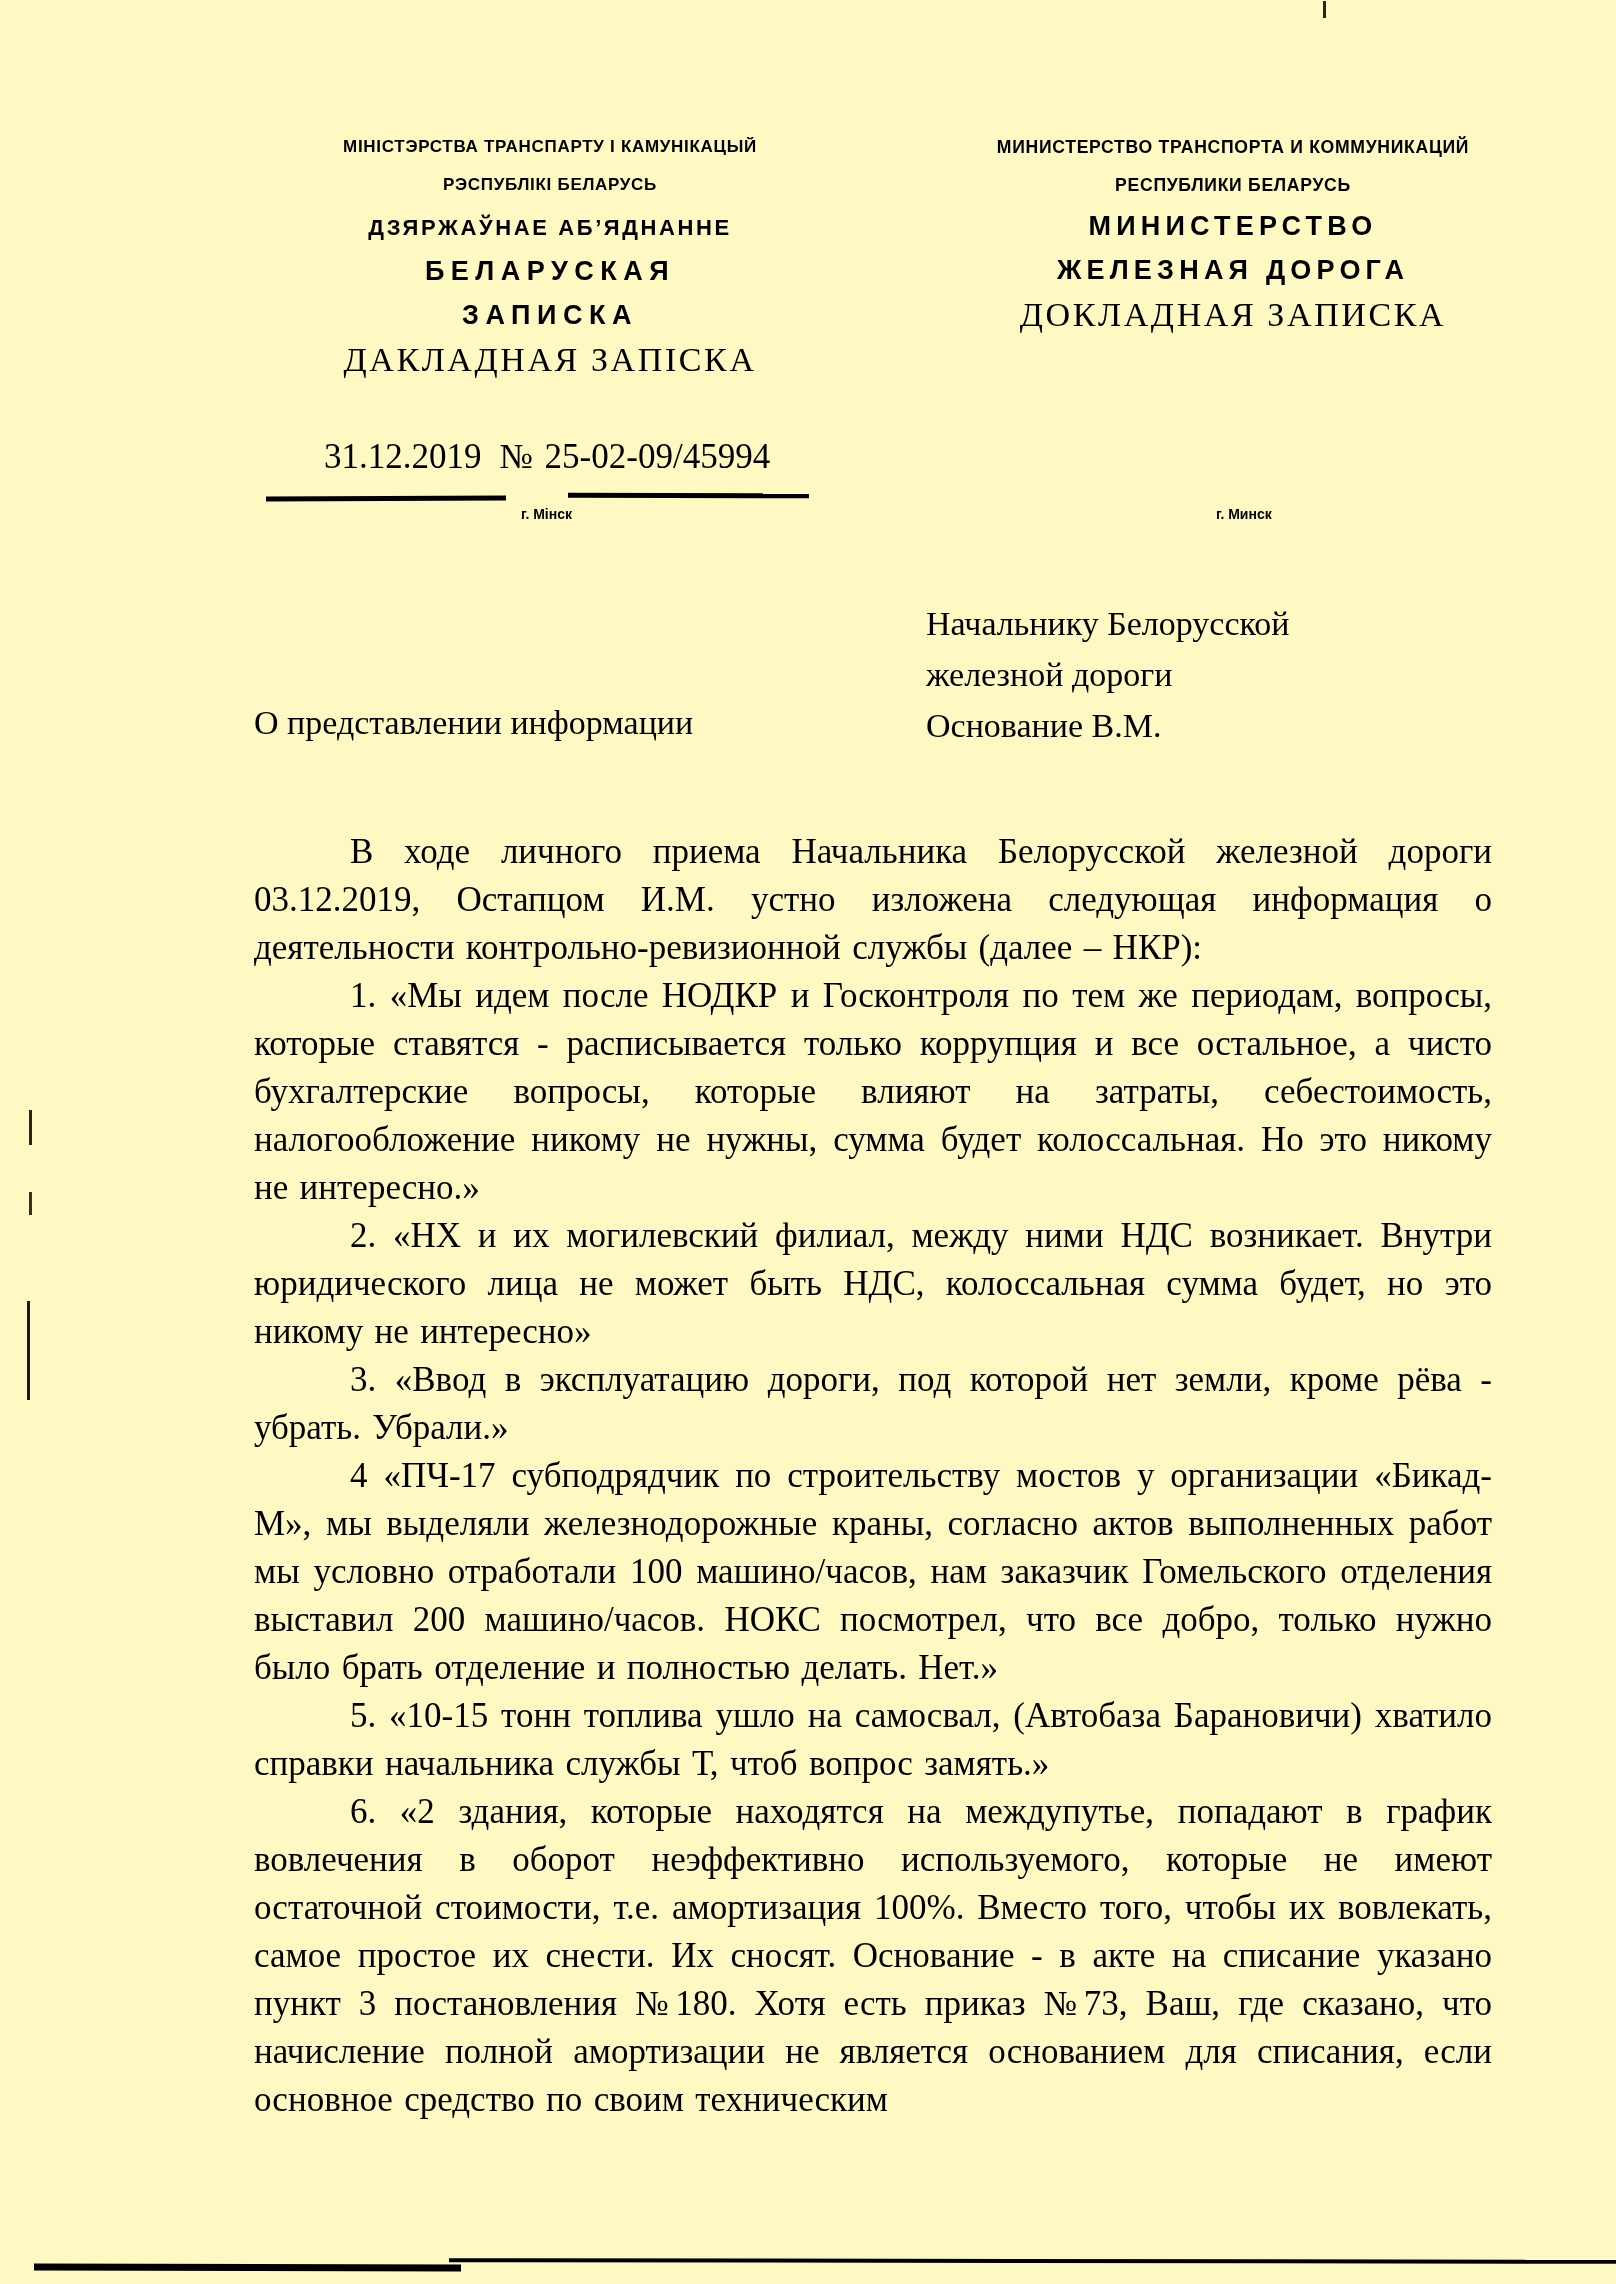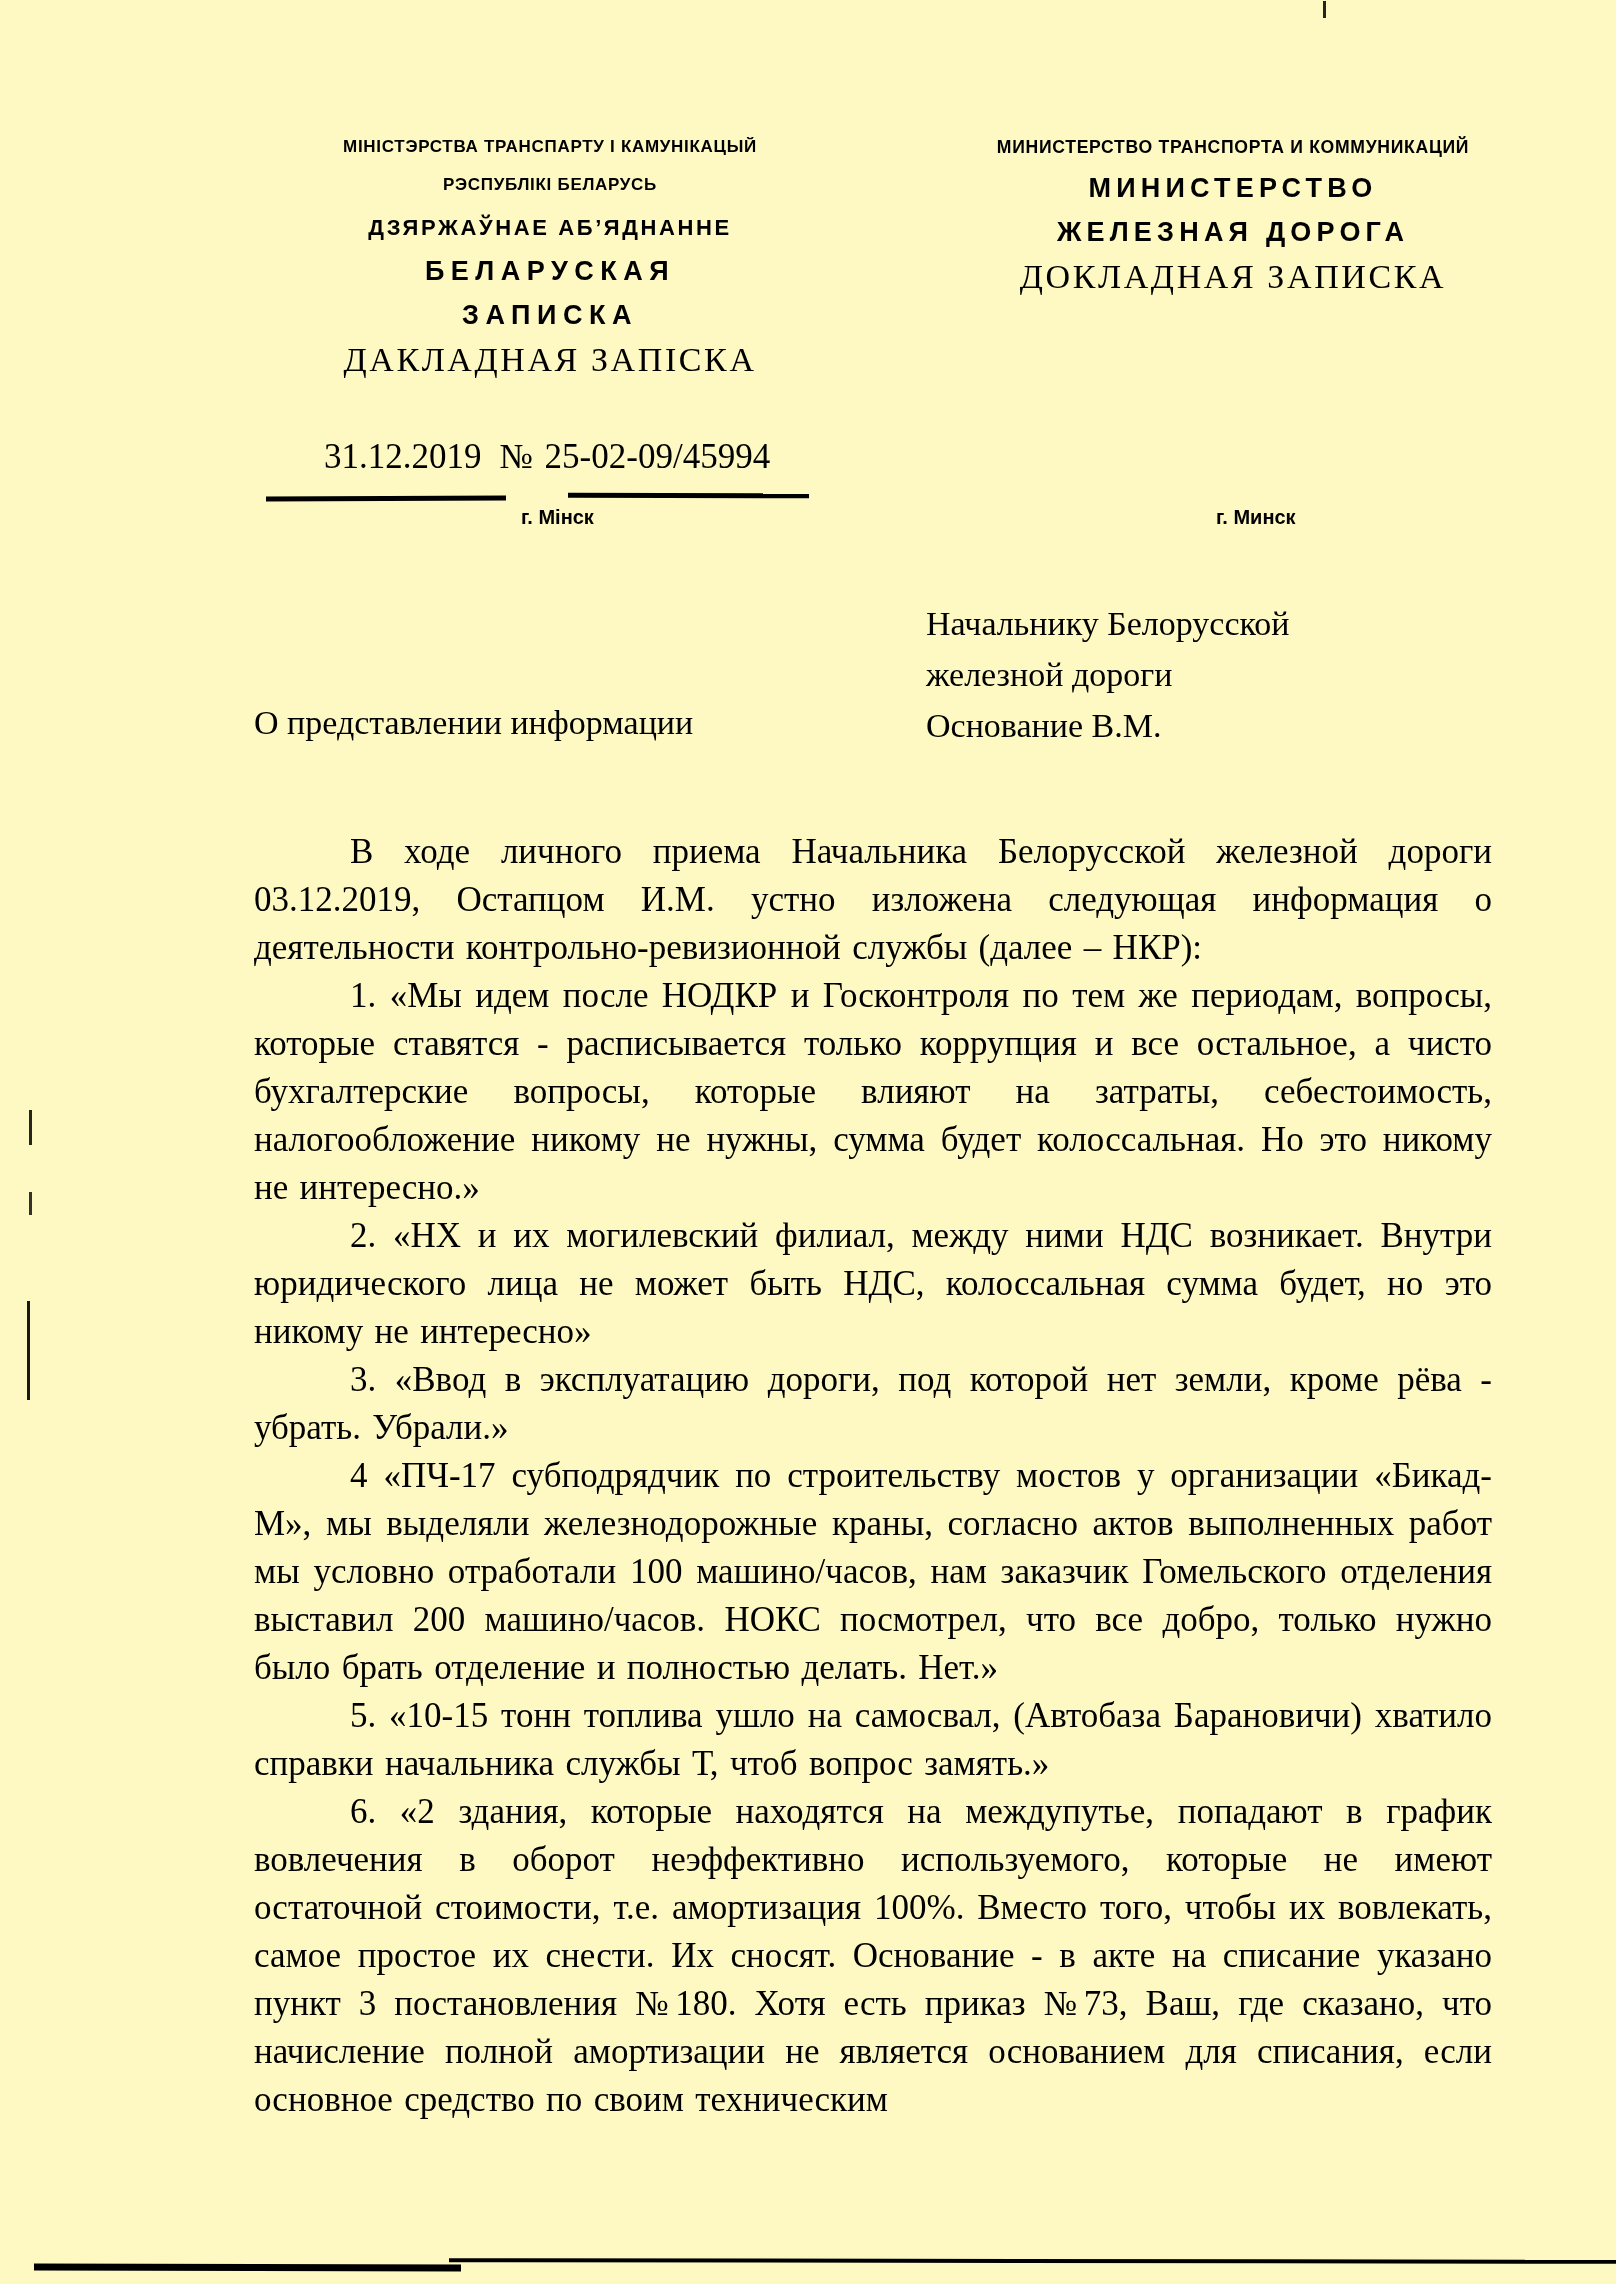--- a/index.html
+++ b/index.html
@@ -61,21 +61,21 @@
   }
   .date-row .sep { display: inline-block; width: 18px; }
   .rule { position: absolute; height: 4.6px; background: #000; }
   .rule-left  { left: 266px; top: 496px; width: 240px; transform: rotate(-0.25deg); }
   .rule-right { left: 568px; top: 493px; width: 241px; transform: rotate(0.1deg); }
   .city {
     position: absolute;
     top: 506px;
     font-family: "Liberation Sans", sans-serif;
     font-weight: bold;
-    font-size: 20px;
+    font-size: 14px;
     white-space: nowrap;
   }
   .city-left  { left: 521px; }
   .city-right { left: 1216px; }
   
   .addressee {
     position: absolute;
     left: 926px; top: 598px;
     font-size: 34px;
     line-height: 51px;
@@ -118,20 +118,21 @@
     <div class="h-ministry">МІНІСТЭРСТВА ТРАНСПАРТУ І КАМУНІКАЦЫЙ</div>
     <div class="h-ministry">РЭСПУБЛІКІ БЕЛАРУСЬ</div>
     <div class="h-orgtype">ДЗЯРЖАЎНАЕ АБ’ЯДНАННЕ</div>
     <div class="h-orgname">БЕЛАРУСКАЯ</div>
     <div class="h-orgname">ЗАПИСКА</div>
     <div class="h-doctype">ДАКЛАДНАЯ ЗАПІСКА</div>
   </div>
 
   <div class="header-col right">
     <div class="h-ministry">МИНИСТЕРСТВО ТРАНСПОРТА И КОММУНИКАЦИЙ</div>
+    <div class="h-ministry">РЕСПУБЛИКИ БЕЛАРУСЬ</div>
     <div class="h-orgname">МИНИСТЕРСТВО</div>
     <div class="h-orgname">ЖЕЛЕЗНАЯ ДОРОГА</div>
     <div class="h-doctype">ДОКЛАДНАЯ ЗАПИСКА</div>
   </div>
 
   <div class="date-row">
     <span>31.12.2019</span><span class="sep"></span><span>№</span><span class="sep" style="width:11.7px"></span><span>25-02-09/45994</span>
   </div>
   <div class="rule rule-left"></div>
   <div class="rule rule-right"></div>

